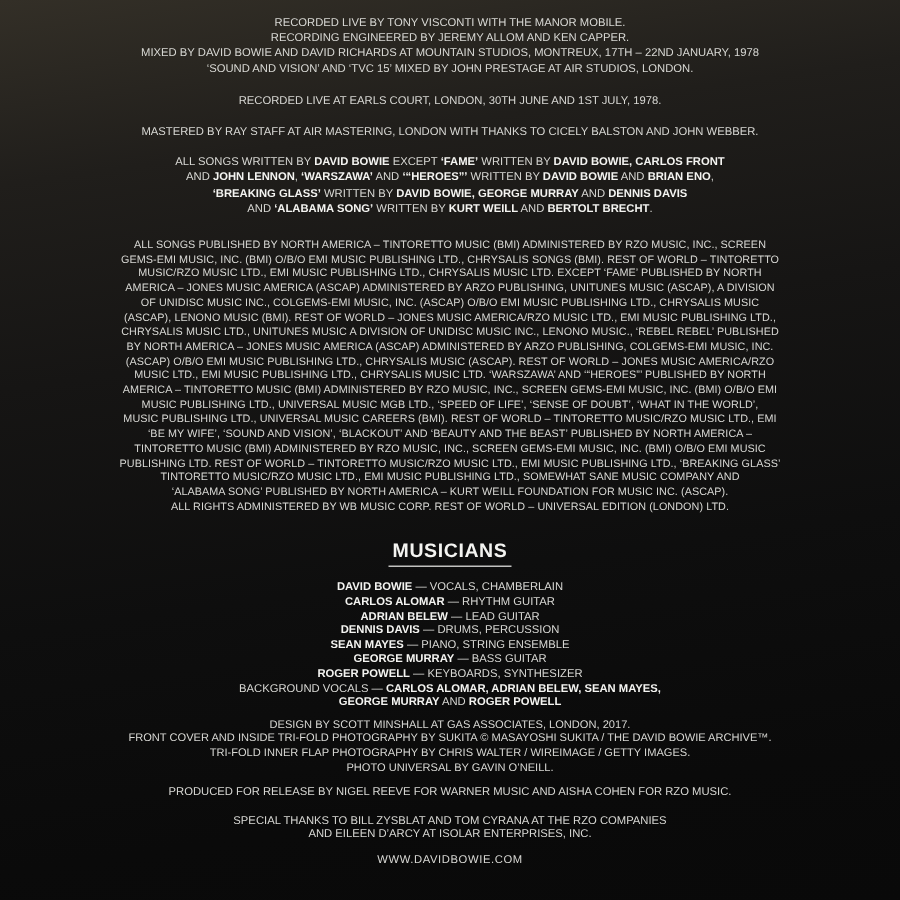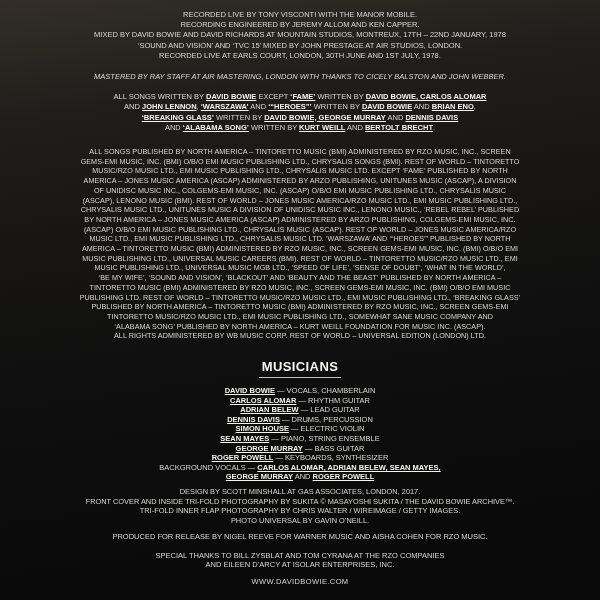--- a/index.html
+++ b/index.html
@@ -6,25 +6,25 @@
   body {
     width: 600px; height: 600px; overflow: hidden;
     background: linear-gradient(172deg, #332f27 0%, #201e1b 18%, #161514 38%, #0e0e0e 62%, #0a0a0a 85%, #090909 100%);
     font-family: "Liberation Sans", "DejaVu Sans", sans-serif;
     color: #d9d9d5;
     -webkit-font-smoothing: antialiased;
   }
   .sleeve { width: 600px; text-align: center; padding-top: 5px; }
   .sec { margin: 0 auto; }
   .line { white-space: nowrap; }
-  .b { font-weight: 700; color: #f4f4f1; text-decoration: underline; }
+  .b { font-weight: 700; color: #f4f4f1; }
 
   .recording     { margin-top: 5px;  font-size: 7.5px; line-height: 10.2px; }
-  .live-rec      { font-size: 7.5px; line-height: 10.2px; }
-  .mastering     { margin-top: 11px; font-size: 7.5px; line-height: 10.2px; font-style: italic; }
+  .live-rec      { margin-top: 11px; font-size: 7.5px; line-height: 10.2px; }
+  .mastering     { margin-top: 11px; font-size: 7.5px; line-height: 10.2px; }
   .written-by    { margin-top: 10px; font-size: 7.5px; line-height: 10.2px; }
   .publishing    { margin-top: 14px; font-size: 7.2px; line-height: 9.7px; letter-spacing: 0.05px; }
   .musicians-hd  { margin-top: 16px; }
   .musicians-hd .heading {
     display: inline-block; font-size: 13px; font-weight: 700; color: #f4f4f1;
     letter-spacing: 0.4px; border-bottom: 1px solid rgba(240,240,238,0.8); padding: 0 3px 3px 3px;
   }
   .members       { margin-top: 8px;  font-size: 7.5px; line-height: 9.6px; }
   .bg-vocals     { margin-top: 0;    font-size: 7.5px; line-height: 9.6px; }
   .design        { margin-top: 5px;  font-size: 7.4px; line-height: 9.6px; }
@@ -46,59 +46,57 @@
 
   <section class="sec live-rec">
     <div class="line">RECORDED LIVE AT EARLS COURT, LONDON, 30TH JUNE AND 1ST JULY, 1978.</div>
   </section>
 
   <section class="sec mastering">
     <div class="line">MASTERED BY RAY STAFF AT AIR MASTERING, LONDON WITH THANKS TO CICELY BALSTON AND JOHN WEBBER.</div>
   </section>
 
   <section class="sec written-by">
-      <div class="line"><span>ALL SONGS WRITTEN BY </span><span class="b">DAVID BOWIE</span><span> EXCEPT </span><span class="b">‘FAME’</span><span> WRITTEN BY </span><span class="b">DAVID BOWIE, CARLOS ALOMAR</span></div>
+      <div class="line"><span>ALL SONGS WRITTEN BY </span><span class="b">DAVID BOWIE</span><span> EXCEPT </span><span class="b">‘FAME’</span><span> WRITTEN BY </span><span class="b">DAVID BOWIE, CARLOS FRONT</span></div>
       <div class="line"><span>AND </span><span class="b">JOHN LENNON</span><span>, </span><span class="b">‘WARSZAWA’</span><span> AND </span><span class="b">‘“HEROES”’</span><span> WRITTEN BY </span><span class="b">DAVID BOWIE</span><span> AND </span><span class="b">BRIAN ENO</span><span>,</span></div>
       <div class="line"><span class="b">‘BREAKING GLASS’</span><span> WRITTEN BY </span><span class="b">DAVID BOWIE, GEORGE MURRAY</span><span> AND </span><span class="b">DENNIS DAVIS</span></div>
       <div class="line"><span>AND </span><span class="b">‘ALABAMA SONG’</span><span> WRITTEN BY </span><span class="b">KURT WEILL</span><span> AND </span><span class="b">BERTOLT BRECHT</span><span>.</span></div>
     </section>
 
   <section class="sec publishing">
       <div class="line">ALL SONGS PUBLISHED BY NORTH AMERICA – TINTORETTO MUSIC (BMI) ADMINISTERED BY RZO MUSIC, INC., SCREEN</div>
       <div class="line">GEMS-EMI MUSIC, INC. (BMI) O/B/O EMI MUSIC PUBLISHING LTD., CHRYSALIS SONGS (BMI). REST OF WORLD – TINTORETTO</div>
       <div class="line">MUSIC/RZO MUSIC LTD., EMI MUSIC PUBLISHING LTD., CHRYSALIS MUSIC LTD. EXCEPT ‘FAME’ PUBLISHED BY NORTH</div>
       <div class="line">AMERICA – JONES MUSIC AMERICA (ASCAP) ADMINISTERED BY ARZO PUBLISHING, UNITUNES MUSIC (ASCAP), A DIVISION</div>
       <div class="line">OF UNIDISC MUSIC INC., COLGEMS-EMI MUSIC, INC. (ASCAP) O/B/O EMI MUSIC PUBLISHING LTD., CHRYSALIS MUSIC</div>
       <div class="line">(ASCAP), LENONO MUSIC (BMI). REST OF WORLD – JONES MUSIC AMERICA/RZO MUSIC LTD., EMI MUSIC PUBLISHING LTD.,</div>
       <div class="line">CHRYSALIS MUSIC LTD., UNITUNES MUSIC A DIVISION OF UNIDISC MUSIC INC., LENONO MUSIC., ‘REBEL REBEL’ PUBLISHED</div>
       <div class="line">BY NORTH AMERICA – JONES MUSIC AMERICA (ASCAP) ADMINISTERED BY ARZO PUBLISHING, COLGEMS-EMI MUSIC, INC.</div>
       <div class="line">(ASCAP) O/B/O EMI MUSIC PUBLISHING LTD., CHRYSALIS MUSIC (ASCAP). REST OF WORLD – JONES MUSIC AMERICA/RZO</div>
       <div class="line">MUSIC LTD., EMI MUSIC PUBLISHING LTD., CHRYSALIS MUSIC LTD. ‘WARSZAWA’ AND ‘“HEROES”’ PUBLISHED BY NORTH</div>
       <div class="line">AMERICA – TINTORETTO MUSIC (BMI) ADMINISTERED BY RZO MUSIC, INC., SCREEN GEMS-EMI MUSIC, INC. (BMI) O/B/O EMI</div>
+      <div class="line">MUSIC PUBLISHING LTD., UNIVERSAL MUSIC MGB LTD., ‘SPEED OF LIFE’, ‘SENSE OF DOUBT’, ‘WHAT IN THE WORLD’,</div>
       <div class="line">MUSIC PUBLISHING LTD., UNIVERSAL MUSIC CAREERS (BMI). REST OF WORLD – TINTORETTO MUSIC/RZO MUSIC LTD., EMI</div>
-      <div class="line">MUSIC PUBLISHING LTD., UNIVERSAL MUSIC MGB LTD., ‘SPEED OF LIFE’, ‘SENSE OF DOUBT’, ‘WHAT IN THE WORLD’,</div>
       <div class="line">‘BE MY WIFE’, ‘SOUND AND VISION’, ‘BLACKOUT’ AND ‘BEAUTY AND THE BEAST’ PUBLISHED BY NORTH AMERICA –</div>
       <div class="line">TINTORETTO MUSIC (BMI) ADMINISTERED BY RZO MUSIC, INC., SCREEN GEMS-EMI MUSIC, INC. (BMI) O/B/O EMI MUSIC</div>
       <div class="line">PUBLISHING LTD. REST OF WORLD – TINTORETTO MUSIC/RZO MUSIC LTD., EMI MUSIC PUBLISHING LTD., ‘BREAKING GLASS’</div>
-      <div class="line">PUBLISHED BY NORTH AMERICA – TINTORETTO MUSIC (BMI) ADMINISTERED BY RZO MUSIC, INC., SCREEN GEMS-EMI</div>
       <div class="line">TINTORETTO MUSIC/RZO MUSIC LTD., EMI MUSIC PUBLISHING LTD., SOMEWHAT SANE MUSIC COMPANY AND</div>
       <div class="line">‘ALABAMA SONG’ PUBLISHED BY NORTH AMERICA – KURT WEILL FOUNDATION FOR MUSIC INC. (ASCAP).</div>
       <div class="line">ALL RIGHTS ADMINISTERED BY WB MUSIC CORP. REST OF WORLD – UNIVERSAL EDITION (LONDON) LTD.</div>
     </section>
 
   <section class="sec musicians-hd">
     <span class="heading">MUSICIANS</span>
   </section>
 
   <section class="sec members">
       <div class="line"><span class="b">DAVID BOWIE</span><span> — VOCALS, CHAMBERLAIN</span></div>
       <div class="line"><span class="b">CARLOS ALOMAR</span><span> — RHYTHM GUITAR</span></div>
       <div class="line"><span class="b">ADRIAN BELEW</span><span> — LEAD GUITAR</span></div>
       <div class="line"><span class="b">DENNIS DAVIS</span><span> — DRUMS, PERCUSSION</span></div>
-      <div class="line"><span class="b">SIMON HOUSE</span><span> — ELECTRIC VIOLIN</span></div>
       <div class="line"><span class="b">SEAN MAYES</span><span> — PIANO, STRING ENSEMBLE</span></div>
       <div class="line"><span class="b">GEORGE MURRAY</span><span> — BASS GUITAR</span></div>
       <div class="line"><span class="b">ROGER POWELL</span><span> — KEYBOARDS, SYNTHESIZER</span></div>
     </section>
 
   <section class="sec bg-vocals">
       <div class="line"><span>BACKGROUND VOCALS — </span><span class="b">CARLOS ALOMAR, ADRIAN BELEW, SEAN MAYES,</span></div>
       <div class="line"><span class="b">GEORGE MURRAY</span><span> AND </span><span class="b">ROGER POWELL</span></div>
     </section>
 

